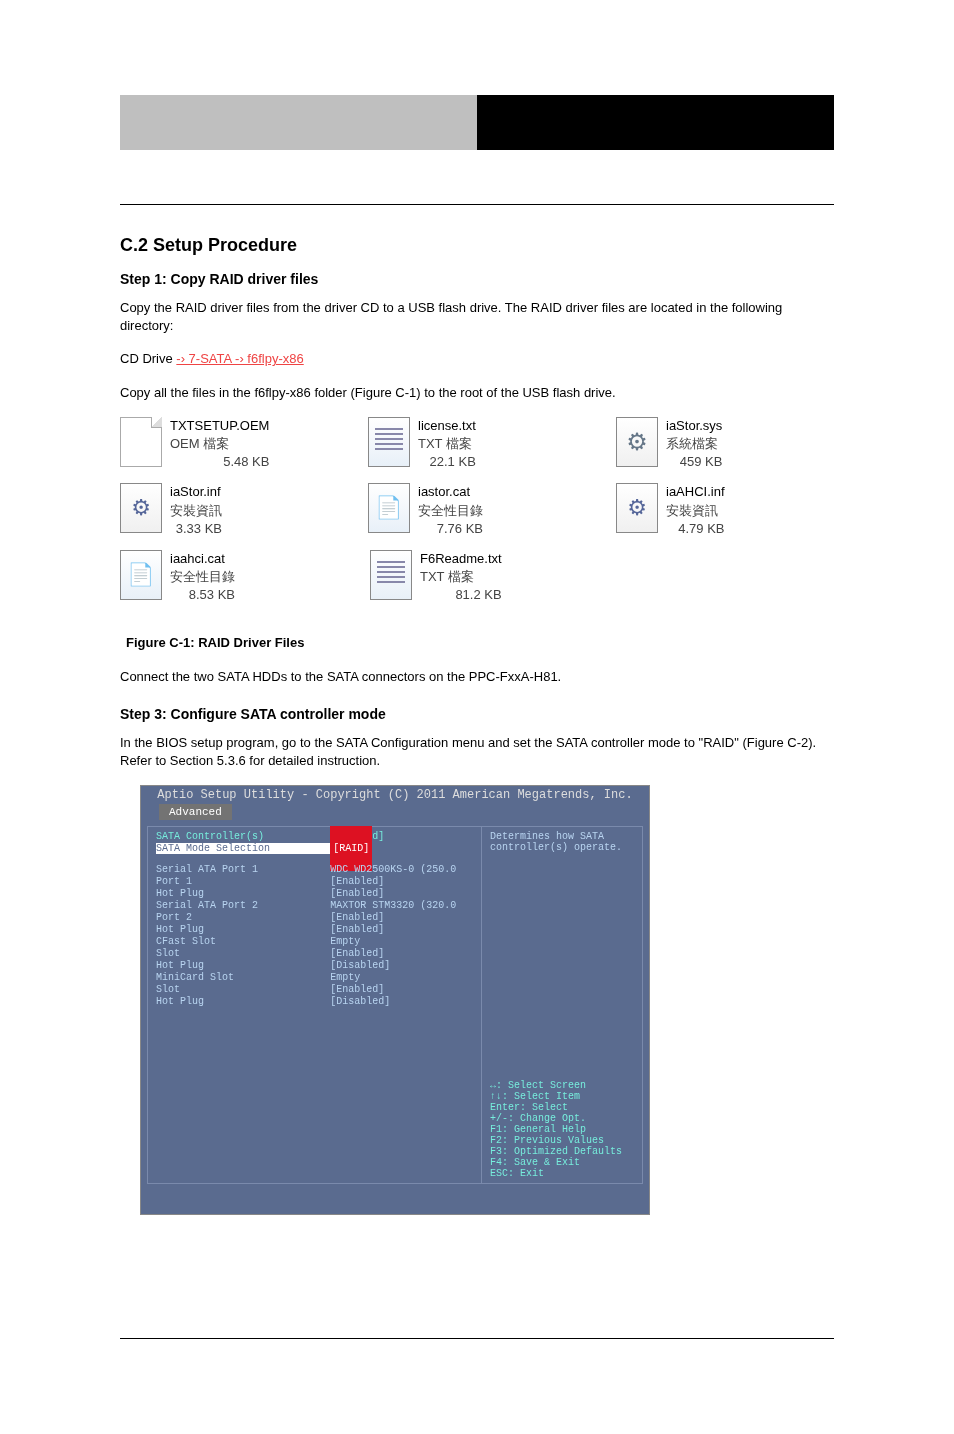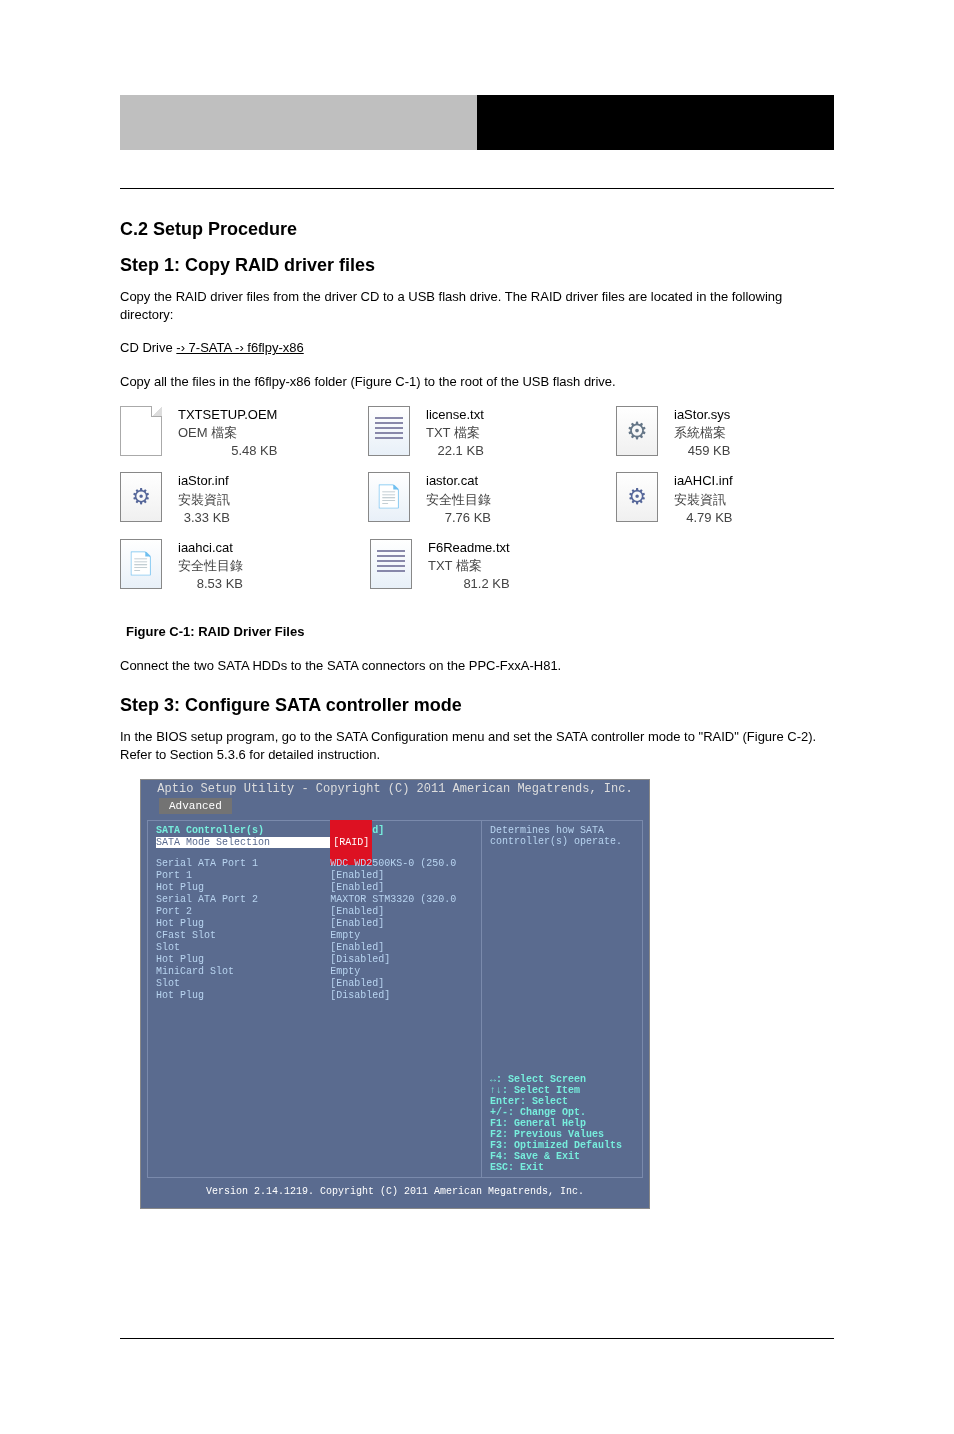--- a/index.html
+++ b/index.html
@@ -6,31 +6,31 @@
     body {
       width: 954px;
       height: 1434px;
       background: #fff;
       font-family: Arial, sans-serif;
       position: relative;
     }
     .header { position: absolute; top: 95px; left: 120px; right: 120px; display: flex; }
     .header-left { flex: 1; background: #bfbfbf; height: 55px; }
     .header-right { flex: 1; background: #000; height: 55px; }
-    .content { position: absolute; top: 148px; left: 120px; right: 120px; }
+    .content { position: absolute; top: 164px; left: 120px; right: 120px; }
     .hr-line { border: none; border-top: 1px solid #000; margin-bottom: 30px; margin-top: 40px; }
     .section-h2 { font-size: 18px; font-weight: bold; margin-bottom: 15px; }
-    .step { font-size: 18px; font-weight: bold; margin-bottom: 12px; }
+    .step { font-size: 14px; font-weight: bold; margin-bottom: 12px; }
     .paragraph { font-size: 13px; margin-bottom: 15px; line-height: 1.4; }
-    .blue-link { color: #000000; text-decoration: underline; }
+    .blue-link { color: #ef4444; text-decoration: underline; }
     .file-listing {
       margin: 15px 0 30px 0;
     }
     .file-row { display: flex; gap: 30px; margin-bottom: 12px; }
-    .file-item { display: flex; align-items: flex-start; gap: 16px; width: 220px; }
+    .file-item { display: flex; align-items: flex-start; gap: 8px; width: 220px; }
     .file-icon { width: 42px; height: 50px; flex-shrink: 0; }
     .file-meta { display: flex; flex-direction: column; font-size: 13px; line-height: 1.4; }
     .file-name { color: #000; }
     .file-type { color: #444; }
     .file-size { color: #444; text-align: right; }
     .bios-img {
       width: 510px;
       height: 430px;
       margin: 15px auto 20px 20px;
       background: #5a6b8f;
@@ -43,21 +43,21 @@
     .bios-title { text-align: center; color: #ddd; padding: 2px 0; font-size: 12px; }
     .bios-tab { background: #737373; color: #fff; display: inline-block; padding: 2px 10px; margin-left: 18px; font-size: 11px; }
     .bios-body { display: flex; padding: 6px; height: 370px; }
     .bios-left { flex: 2.2; padding: 4px 8px; border: 1px solid #7a8aac; }
     .bios-right { flex: 1; padding: 4px 8px; border: 1px solid #7a8aac; border-left: none; display: flex; flex-direction: column; justify-content: space-between; }
     .bios-row { display: flex; margin-bottom: 1px; }
     .bios-label { width: 55%; }
     .bios-val { width: 45%; }
     .hl { background: #fff; color: #5a6b8f; }
     .hl-val { background: #d12; color: #fff; padding: 17px 3px; }
-    .cyan { color: #7ed; font-weight: bold; }
+    .cyan { color: #7ed; }
     .bios-footer { text-align: center; color: #fff; font-size: 10px; padding: 2px 0; }
     .doc-footer-line { position: absolute; bottom: 95px; left: 120px; right: 120px; border-top: 1px solid #000; }
     
     
     .icon-blank { border: 1px solid #aaa; background: #fff; position: relative; }
     .icon-blank::after { content: ""; position: absolute; top: -1px; right: -1px; width: 10px; height: 10px; background: linear-gradient(135deg, #fff 50%, #ddd 50%); border-left: 1px solid #aaa; border-bottom: 1px solid #aaa; }
     .icon-txt { border: 1px solid #888; background: linear-gradient(#fff, #e8f0f8); position: relative; }
     .icon-txt::before { content:""; position:absolute; top:10px; left:6px; right:6px; height:2px; background:#88a; box-shadow: 0 5px 0 #88a, 0 10px 0 #88a, 0 15px 0 #88a, 0 20px 0 #88a; }
     .icon-sys { border: 1px solid #888; background: linear-gradient(#fff,#f0f0f0); position:relative; }
     .icon-sys::before { content:"⚙"; position:absolute; top:50%; left:50%; transform:translate(-50%,-50%); font-size:24px; color:#678; }
@@ -241,17 +241,16 @@
           <div>Enter: Select</div>
           <div>+/-: Change Opt.</div>
           <div>F1: General Help</div>
           <div>F2: Previous Values</div>
           <div>F3: Optimized Defaults</div>
           <div>F4: Save &amp; Exit</div>
           <div>ESC: Exit</div>
         </div>
       </div>
     </div>
-    <div class="bios-footer">Version 2.14.1219. Copyright (C) 2011 American Megatrends, Inc.</div>
   </div>
 </div>
 
 <div class="doc-footer-line"></div>
 
 </body></html>

